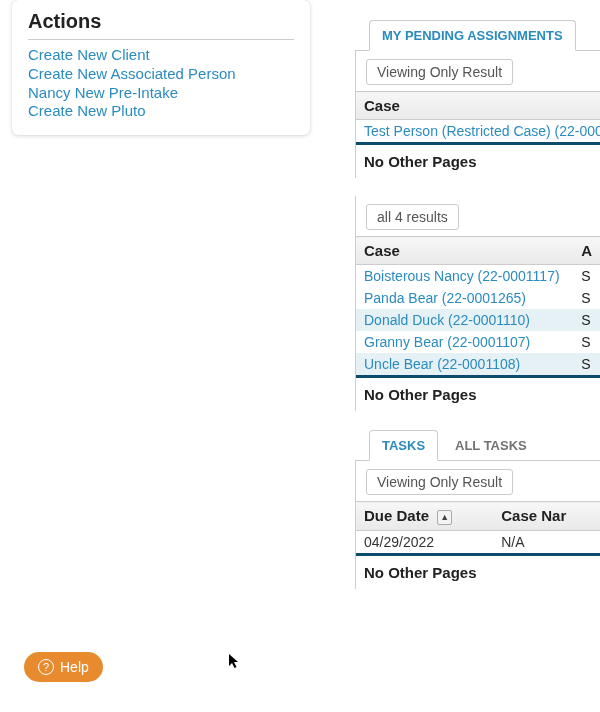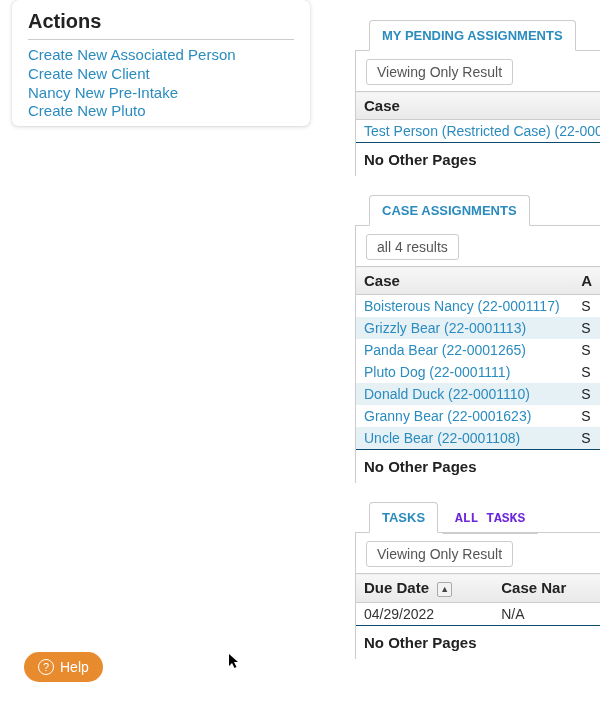--- a/index.html
+++ b/index.html
@@ -27,21 +27,21 @@
     flex: 1;
     padding-top: 19px;
     min-width: 0;
   }
 
   
   .card {
     background: #fff;
     border-radius: 6px;
     box-shadow: 0 1px 4px rgba(0,0,0,0.15), 0 0 1px rgba(0,0,0,0.2);
-    padding: 10px 16px 5px 16px;
+    padding: 10px 16px 14px 16px;
     width: 298px;
   }
   .card-title {
     font-size: 20px;
     font-weight: 700;
     color: #222;
     margin-bottom: 6px;
   }
   .card-hr {
     border: none;
@@ -84,23 +84,22 @@
     font-weight: 700;
     font-size: 13px;
     margin-left: 14px;
     color: #2a8bbf;
     z-index: 2;
     cursor: pointer;
   }
   .tab.inactive {
     border-color: transparent;
     border-bottom-color: #ccc;
-    color: #6d28d9;
+    color: #737373;
     background: transparent;
-    font-family: Liberation Mono, monospace;
   }
   .panel-body {
     border-left: 1px solid #ccc;
     background: #fff;
   }
   .panel-inner-pad {
     padding: 8px 0 0 10px;
   }
   .result-btn {
     display: inline-block;
@@ -142,21 +141,21 @@
   .second-col {
     color: #222;
     width: 12px;
     overflow: hidden;
   }
   .footer-msg {
     font-weight: 700;
     font-size: 15px;
     color: #222;
     padding: 8px 8px;
-    border-top: 1px solid #0c4a6e;
+    border-top: 3px solid #0c4a6e;
   }
 
   
   .sort-box {
     display: inline-block;
     width: 15px;
     height: 15px;
     border: 1px solid #aaa;
     border-radius: 2px;
     background: #f3f3f3;
@@ -208,22 +207,22 @@
 </style>
 </head>
 <body>
 
 <div class="page">
 
   <div class="left-col">
     <div class="card">
       <div class="card-title">Actions</div>
       <hr class="card-hr">
+      <a class="action-link">Create New Client</a>
       <a class="action-link">Create New Associated Person</a>
-      <a class="action-link">Create New Client</a>
       <a class="action-link">Nancy New Pre-Intake</a>
       <a class="action-link">Create New Pluto</a>
     </div>
   </div>
 
   <div class="right-col">
 
     <div class="panel">
       <div class="tab-strip">
         <div class="tab">MY PENDING ASSIGNMENTS</div>
@@ -242,57 +241,46 @@
             <tr class="row-odd">
               <td><a class="case-link">Test Person (Restricted Case) (22-000</a></td>
             </tr>
           </tbody>
         </table>
         <div class="footer-msg">No Other Pages</div>
       </div>
     </div>
 
     <div class="panel">
-      <div class="tab-strip">
-        <div class="tab">CASE ASSIGNMENTS</div>
-      </div>
       <div class="panel-body">
         <div class="panel-inner-pad">
           <span class="result-btn">all 4 results</span>
         </div>
         <table class="data">
           <thead>
             <tr>
               <th>Case</th>
               <th class="second-col">A</th>
             </tr>
           </thead>
           <tbody id="case-rows">
               <tr class="row-odd">
                 <td><a class="case-link">Boisterous Nancy (22-0001117)</a></td>
                 <td class="second-col">S</td>
               </tr>
-              <tr class="row-even">
-                <td><a class="case-link">Grizzly Bear (22-0001113)</a></td>
-                <td class="second-col">S</td>
-              </tr>
               <tr class="row-odd">
                 <td><a class="case-link">Panda Bear (22-0001265)</a></td>
                 <td class="second-col">S</td>
               </tr>
-              <tr class="row-odd">
-                <td><a class="case-link">Pluto Dog (22-0001111)</a></td>
-                <td class="second-col">S</td>
-              </tr>
               <tr class="row-even">
                 <td><a class="case-link">Donald Duck (22-0001110)</a></td>
                 <td class="second-col">S</td>
               </tr>
               <tr class="row-odd">
-                <td><a class="case-link">Granny Bear (22-0001623)</a></td>
+                <td><a class="case-link">Granny Bear (22-0001107)</a></td>
                 <td class="second-col">S</td>
               </tr>
               <tr class="row-even">
                 <td><a class="case-link">Uncle Bear (22-0001108)</a></td>
                 <td class="second-col">S</td>
               </tr>
             </tbody>
         </table>
         <div class="footer-msg">No Other Pages</div>
       </div>

